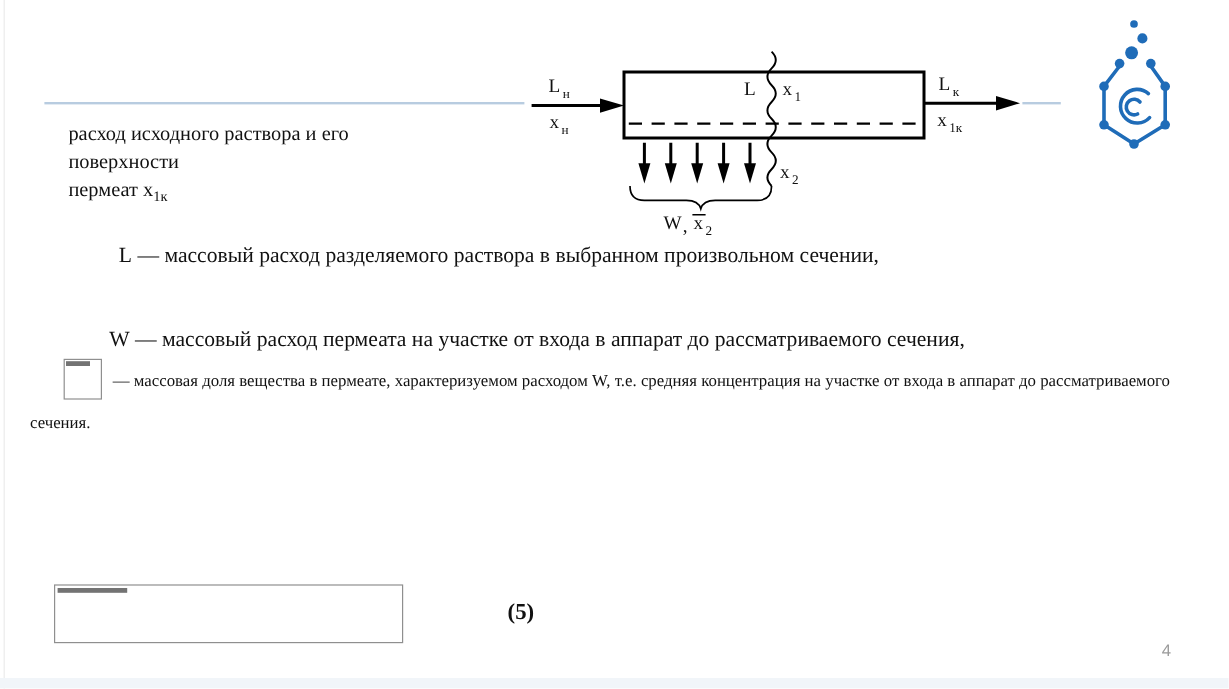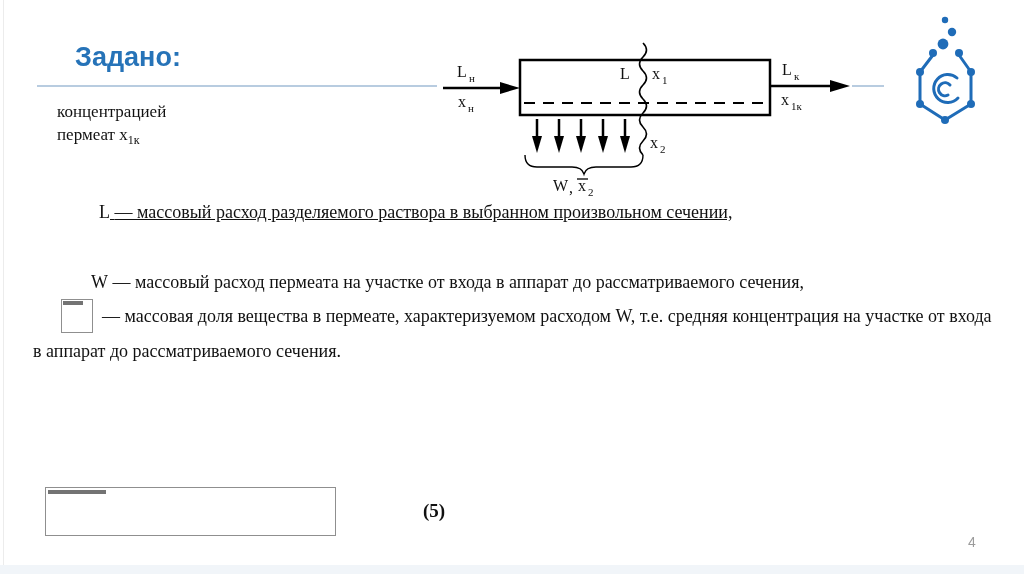--- a/index.html
+++ b/index.html
@@ -8,24 +8,24 @@
   .left-edge{position:absolute;left:3px;top:0;width:1px;height:574px;background:#ececec;}
   .bottom-band{position:absolute;left:0;bottom:0;width:1024px;height:9px;background:#f1f5f9;}
   .title{position:absolute;left:75px;top:42px;font-family:"Liberation Sans",sans-serif;
          font-weight:bold;font-size:27px;color:#2673b8;}
   .title-underline{position:absolute;left:37px;top:85px;width:847px;height:2px;background:#b8cce0;}
   .given{position:absolute;left:57px;top:100px;width:330px;font-size:17px;line-height:23px;}
   .diagram{position:absolute;left:437px;top:35px;width:415px;height:170px;background:#fff;}
   .diagram svg text{font-family:"Liberation Serif",serif;fill:#111;}
   .def-line{position:absolute;left:27px;width:970px;font-size:18px;white-space:nowrap;}
   .def-term{display:inline-block;min-width:14px;}
-  .def1{top:202px;text-indent:36px;text-decoration:underline;}
+  .def1{top:202px;text-indent:36px;}
   .def2{top:237px;text-indent:36px;}
   .def3{top:272px;text-indent:32px;}
-  .def4{position:absolute;left:33px;top:299px;width:962px;font-size:18px;line-height:35px;}
+  .def4{position:absolute;left:25px;top:299px;width:962px;font-size:14px;line-height:35px;}
   .ph-box{display:inline-block;width:30px;height:32px;border:1px solid #8f8f8f;position:relative;
           vertical-align:-11px;margin-left:28px;margin-right:9px;background:#fff;}
   .ph-box .smudge{position:absolute;left:1px;top:1px;height:4px;background:#5a5a5a;opacity:.85;}
   .paragraph{position:absolute;left:27px;top:421px;width:942px;font-size:18px;line-height:35px;
              text-indent:38px;}
   .formula-box{position:absolute;left:45px;top:487px;width:289px;height:47px;border:1px solid #8f8f8f;
                background:#fff;}
   .formula-box .smudge{position:absolute;left:2px;top:2px;width:58px;height:4px;background:#5a5a5a;opacity:.85;}
   .eq-number{position:absolute;left:423px;top:500px;font-size:19px;font-weight:bold;}
   .page-number{position:absolute;left:958px;top:534px;width:28px;text-align:center;
@@ -34,25 +34,25 @@
   sub{font-size:12px;}
 </style>
 </head>
 <body>
 
 <div class="slide">
 
   <div class="left-edge"></div>
   <div class="bottom-band"></div>
 
-  <div class="title">Задано:</div>
   <div class="title-underline"></div>
 
   <div class="given">
-    <div>концентрацией</div>
+    <div>расход исходного раствора и его</div>
+    <div>поверхности</div>
     <div><span>пермеат x</span><sub>1к</sub></div>
   </div>
 
   <div class="diagram">
     <svg width="415" height="170" viewBox="0 0 415 170">
       <g>
         <rect x="83" y="25" width="250" height="55" fill="#fff" stroke="#000" stroke-width="2.5"></rect>
         <line x1="87" y1="68" x2="330" y2="68" stroke="#000" stroke-width="2" stroke-dasharray="11,8"></line>
       </g>
       <g>

